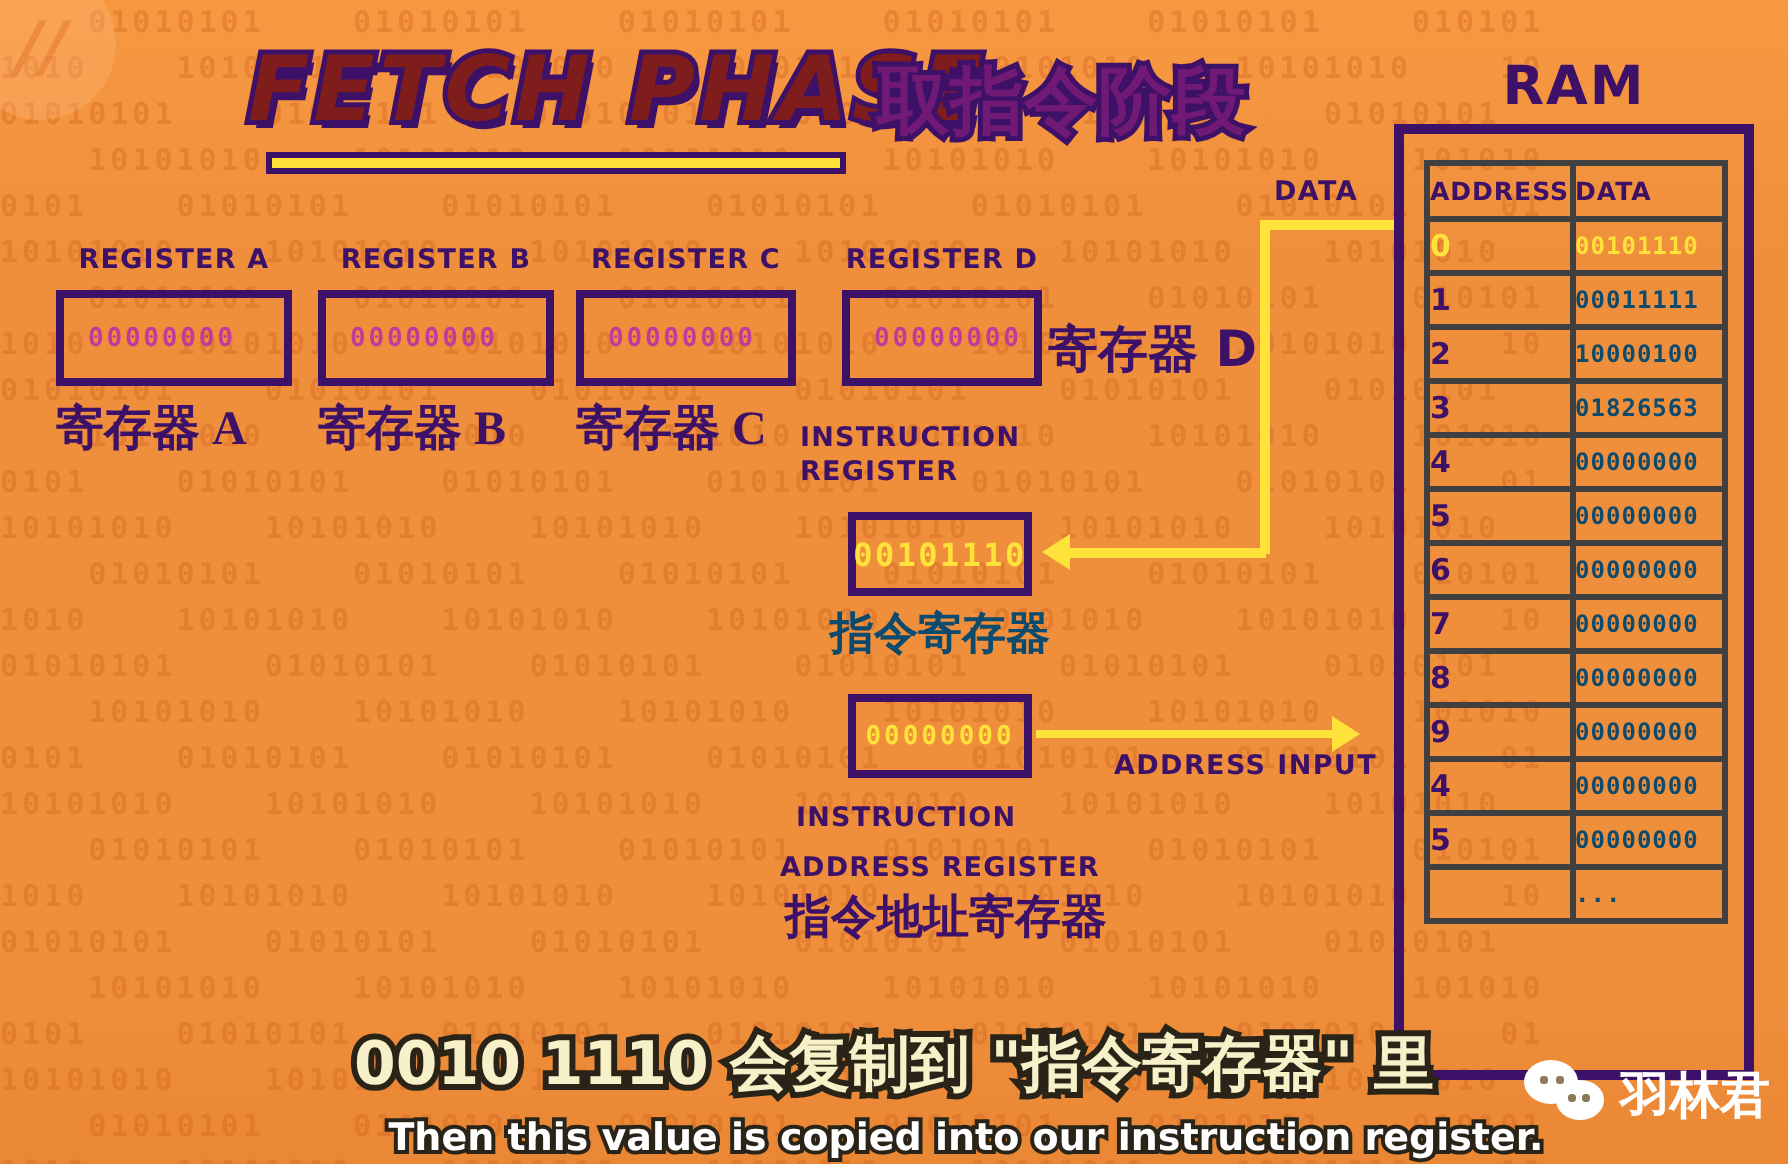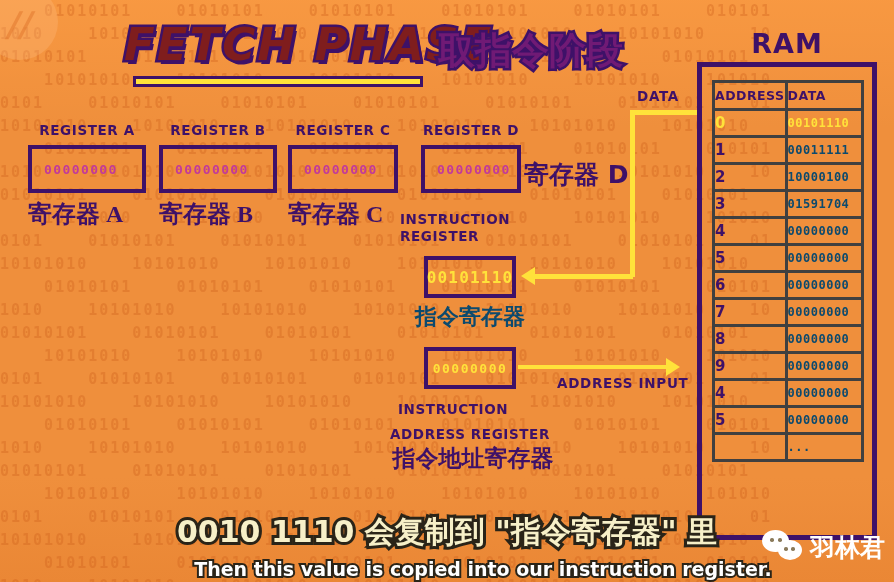--- a/index.html
+++ b/index.html
@@ -460,21 +460,21 @@
         <tr>
           <td class="addr">1</td>
           <td class="data">00011111</td>
         </tr>
         <tr>
           <td class="addr">2</td>
           <td class="data">10000100</td>
         </tr>
         <tr>
           <td class="addr">3</td>
-          <td class="data">01591704</td>
+          <td class="data">01826563</td>
         </tr>
         <tr>
           <td class="addr">4</td>
           <td class="data">00000000</td>
         </tr>
         <tr>
           <td class="addr">5</td>
           <td class="data">00000000</td>
         </tr>
         <tr>

